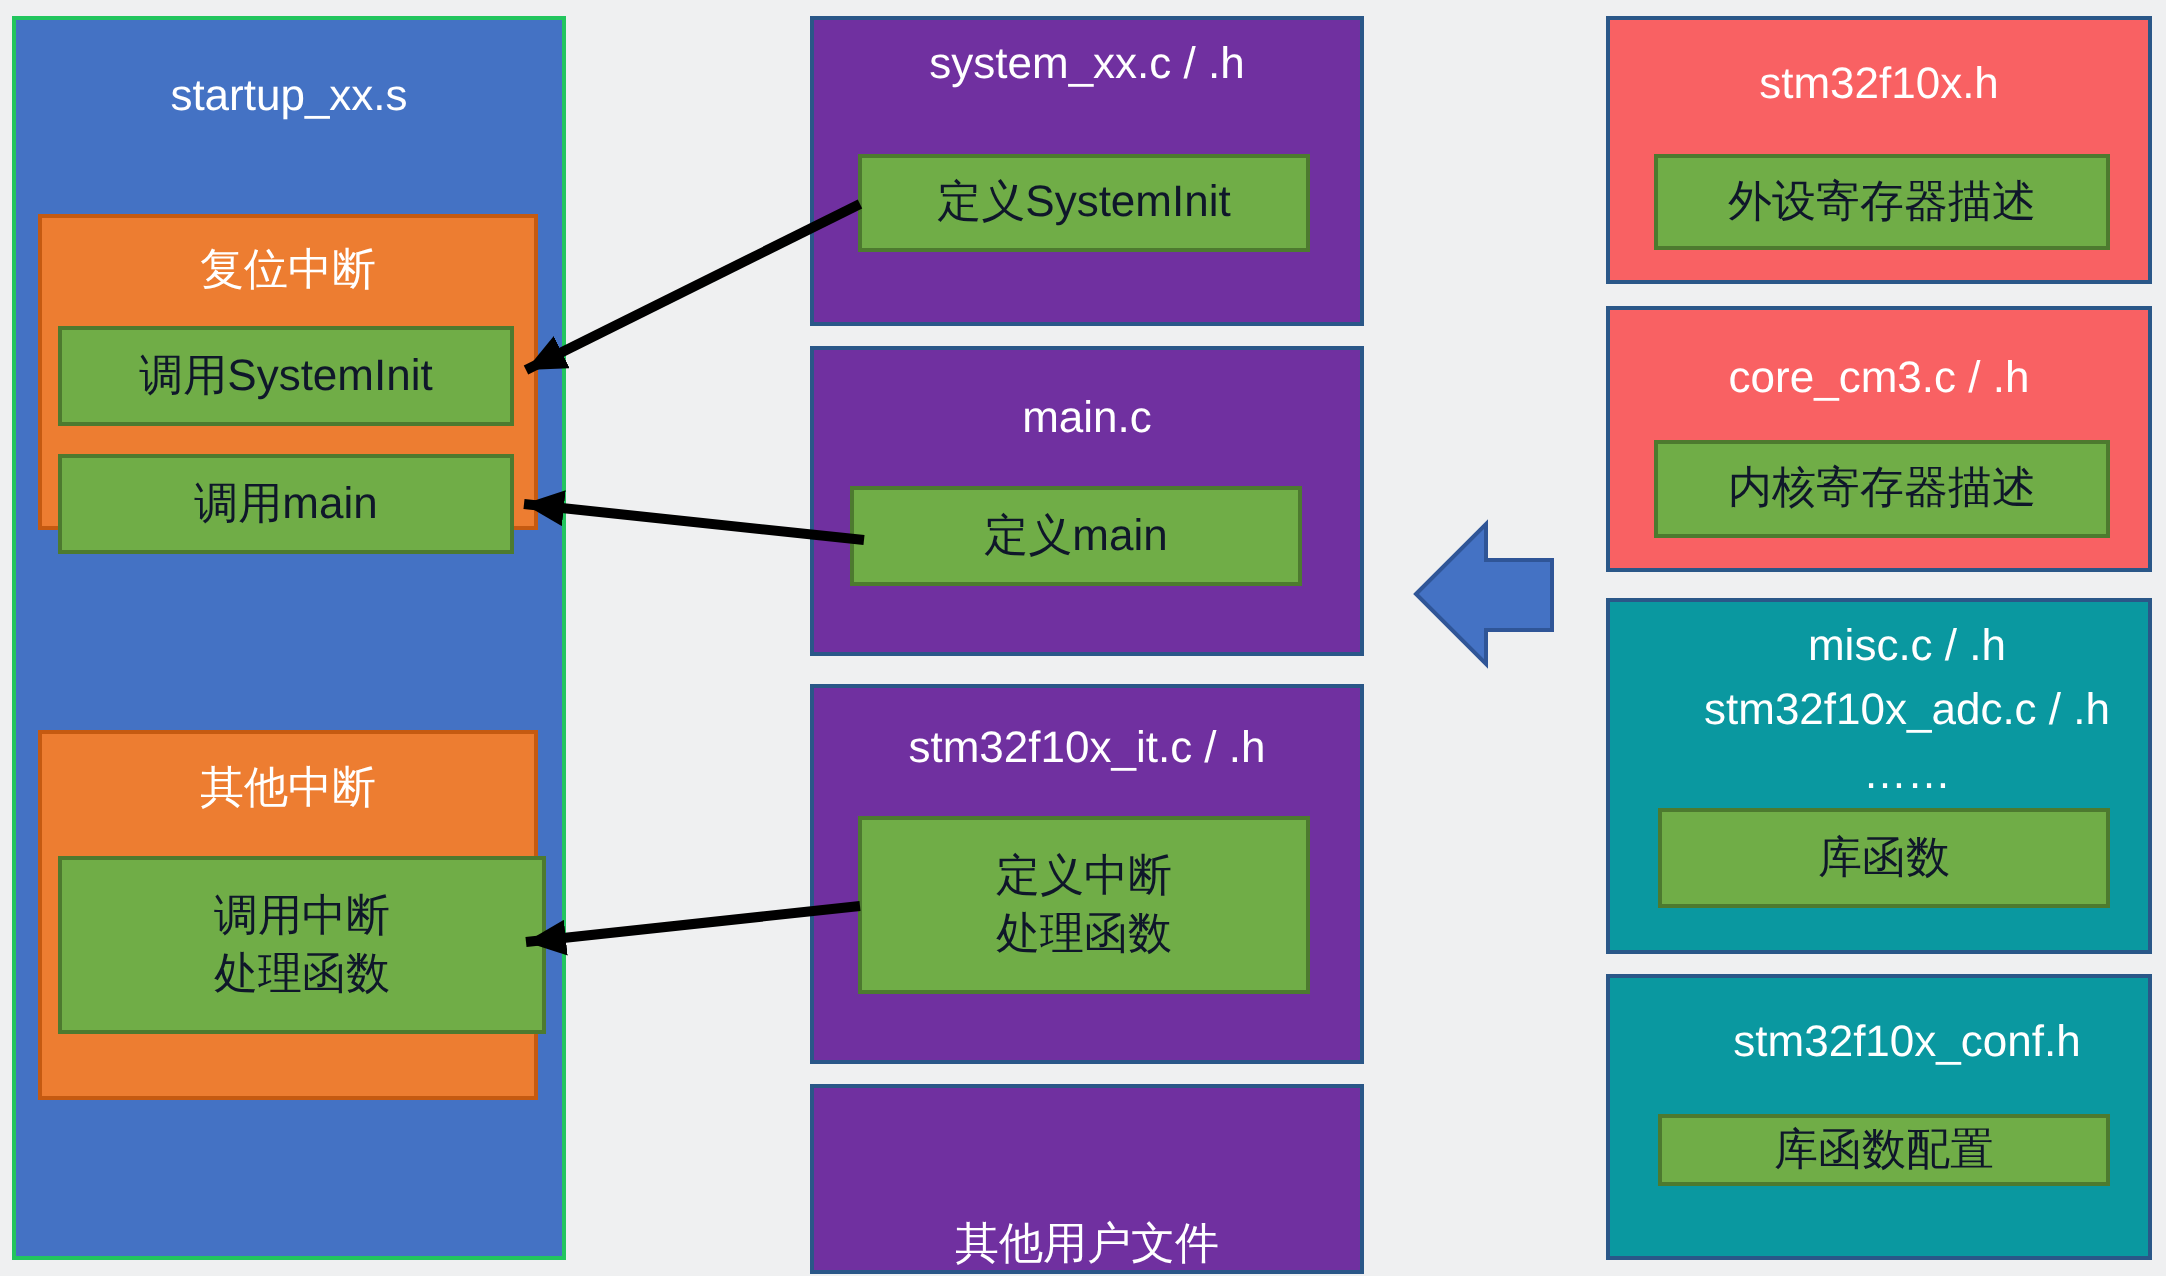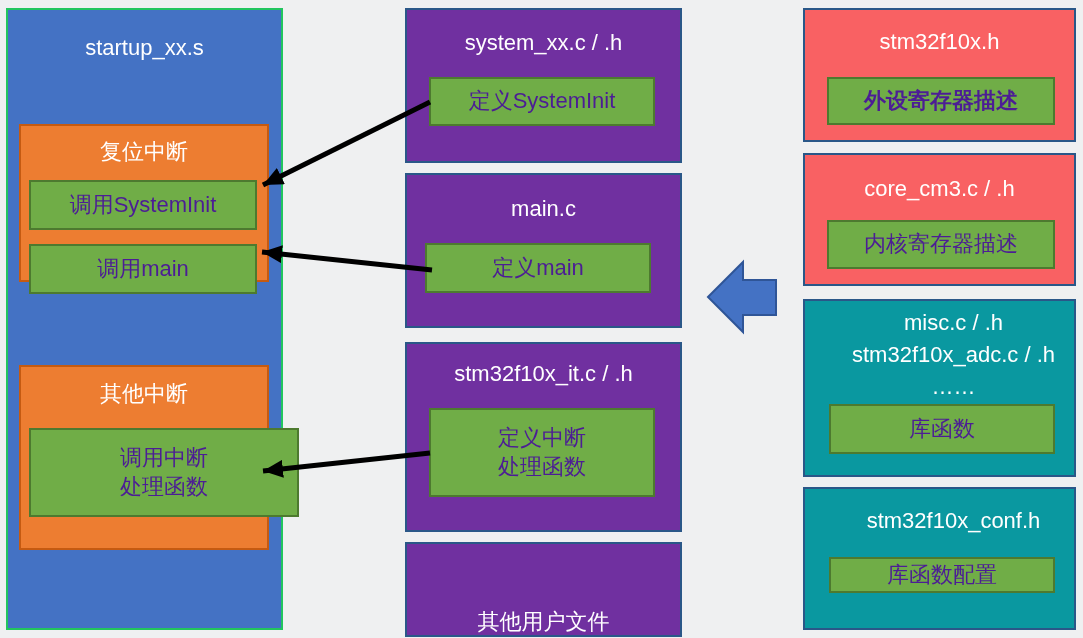--- a/index.html
+++ b/index.html
@@ -5,75 +5,75 @@
   html,body { margin:0; padding:0; background:#EFF0F1; }
   .canvas {
     position:relative; width:1083px; height:638px; background:#EFF0F1;
     font-family:"Liberation Sans","DejaVu Sans",sans-serif; overflow:hidden;
   }
   .abs { position:absolute; box-sizing:border-box; }
   .box { color:#FFFFFF; text-align:center; }
   .blue-panel   { background:#4472C4; border:2px solid #22c55e; }
   .orange-group { background:#ED7D31; border:2px solid #C55A11; }
   .green-item   {
-    background:#70AD47; border:2px solid #4D7A2F; color:#4c1d95;
+    background:#70AD47; border:2px solid #4D7A2F; color:#0f172a;
     display:flex; align-items:center; justify-content:center;
     text-align:center; white-space:pre-line; font-size:22px; line-height:1.28;
   }
   .purple-box { background:#7030A0; border:2px solid #2A5788; }
   .red-box    { background:#F96163; border:2px solid #2A5788; }
   .teal-box   { background:#0A98A0; border:2px solid #2A5788;padding-left:28px; }
   .box-title  { font-size:22px; line-height:1.25; white-space:pre-line; }
   .flex-center { display:flex; align-items:center; justify-content:center; }
   .overlay { position:absolute; left:0; top:0; pointer-events:none; }
 </style>
 </head>
 <body>
 
 <div class="canvas">
 
   <div class="abs box blue-panel" style="left:6px; top:8px; width:277px; height:622px;">
     <div class="box-title" style="margin-top:24px;">startup_xx.s</div>
 
-    <div class="abs box orange-group" style="left:11px; top:114px; width:250px; height:158px;">
+    <div class="abs box orange-group" style="left:11px; top:97px; width:250px; height:158px;">
       <div class="box-title" style="margin-top:12px;">复位中断</div>
       <div class="abs green-item" style="left:8px; top:54px; width:228px; height:50px;">调用SystemInit</div>
       <div class="abs green-item" style="left:8px; top:118px; width:228px; height:50px;">调用main</div>
     </div>
 
     <div class="abs box orange-group" style="left:11px; top:355px; width:250px; height:185px;">
       <div class="box-title" style="margin-top:13px;">其他中断</div>
-      <div class="abs green-item" style="left:8px; top:61px; width:270px; height:89px;">调用中断
+      <div class="abs green-item" style="left:8px; top:61px; width:244px; height:89px;">调用中断
 处理函数</div>
     </div>
   </div>
 
   <div class="abs box purple-box" style="left:405px; top:8px; width:277px; height:155px;">
-    <div class="box-title" style="margin-top:19px;">system_xx.c / .h</div>
+    <div class="box-title" style="margin-top:8px;">system_xx.c / .h</div>
     <div class="abs green-item" style="left:22px; top:67px; width:226px; height:49px;">定义SystemInit</div>
   </div>
 
   <div class="abs box purple-box" style="left:405px; top:173px; width:277px; height:155px;">
     <div class="box-title" style="margin-top:20px;">main.c</div>
     <div class="abs green-item" style="left:18px; top:68px; width:226px; height:50px;">定义main</div>
   </div>
 
   <div class="abs box purple-box" style="left:405px; top:342px; width:277px; height:190px;">
     <div class="box-title" style="margin-top:16px;">stm32f10x_it.c / .h</div>
     <div class="abs green-item" style="left:22px; top:64px; width:226px; height:89px;">定义中断
 处理函数</div>
   </div>
 
   <div class="abs box purple-box flex-center" style="left:405px; top:542px; width:277px; height:95px;align-items:flex-end;">
     <div class="box-title">其他用户文件</div>
   </div>
 
   <div class="abs box red-box" style="left:803px; top:8px; width:273px; height:134px;">
     <div class="box-title" style="margin-top:18px;">stm32f10x.h</div>
-    <div class="abs green-item" style="left:22px; top:67px; width:228px; height:48px;font-weight:bold;">外设寄存器描述</div>
+    <div class="abs green-item" style="left:22px; top:67px; width:228px; height:48px;">外设寄存器描述</div>
   </div>
 
   <div class="abs box red-box" style="left:803px; top:153px; width:273px; height:133px;">
     <div class="box-title" style="margin-top:20px;">core_cm3.c / .h</div>
     <div class="abs green-item" style="left:22px; top:65px; width:228px; height:49px;">内核寄存器描述</div>
   </div>
 
   <div class="abs box teal-box" style="left:803px; top:299px; width:273px; height:178px;">
     <div class="box-title" style="margin-top:6px; line-height:1.45;">misc.c / .h
 stm32f10x_adc.c / .h

